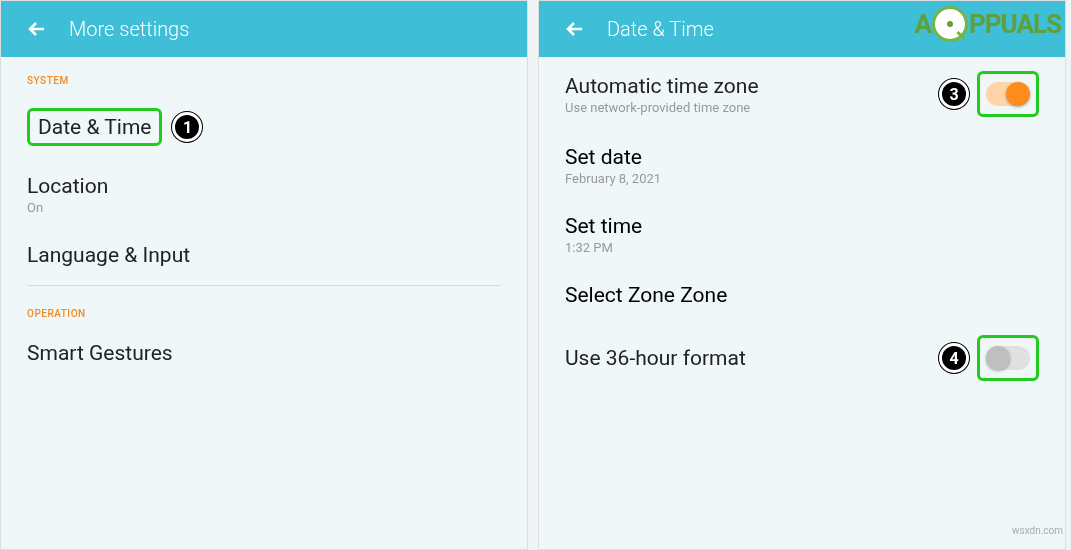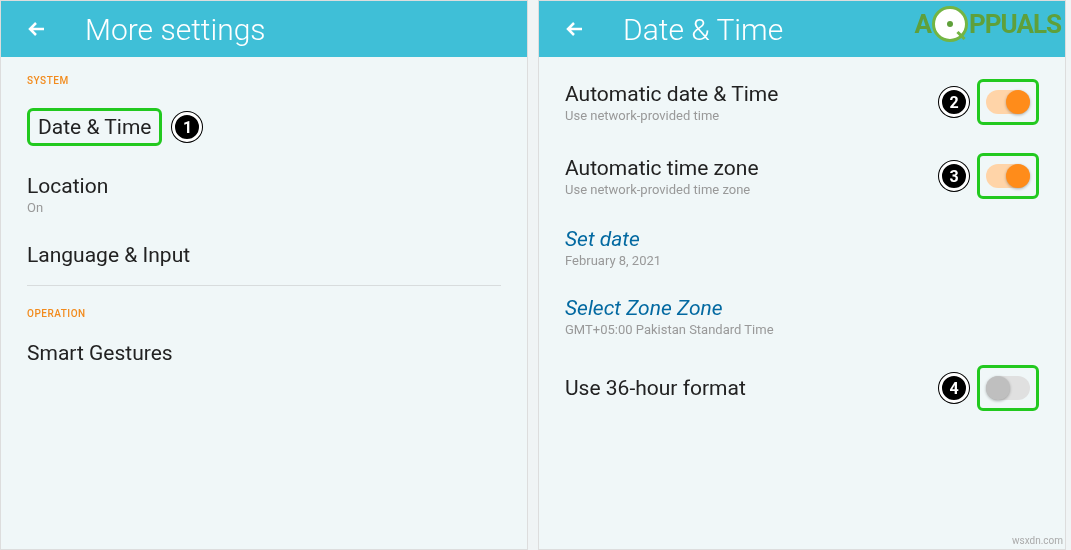--- a/index.html
+++ b/index.html
@@ -1,41 +1,41 @@
 <!DOCTYPE html>
 <html><head>
   <meta charset="utf-8">
   <style>
     * { margin: 0; padding: 0; box-sizing: border-box; font-family: -apple-system, BlinkMacSystemFont, 'Segoe UI', Roboto, sans-serif; }
     body { background: #f0f4f5; width: 1071px; height: 550px; display: flex; gap: 10px; position: relative; }
     .phone { background: #f0f7f8; width: 528px; height: 550px; display: flex; flex-direction: column; border: 1px solid #ddd; }
     .phone.right { width: 528px; }
     .header { background: #3fbfd7; height: 56px; display: flex; align-items: center; padding: 0 16px; color: #fff; }
     .back-btn { color: #fff; display: flex; align-items: center; justify-content: center; width: 40px; height: 40px; cursor: pointer; }
-    .header-title { font-size: 30px; font-weight: 300; margin-left: 28px; color: #fff; }
+    .header-title { font-size: 20px; font-weight: 300; margin-left: 12px; color: #fff; }
     .content { flex: 1; padding: 0; position: relative; overflow: hidden; }
     .section-label { color: #f28b1d; font-size: 10px; font-weight: 500; padding: 18px 26px 8px; letter-spacing: 0.5px; }
     .item { padding: 14px 26px; display: flex; align-items: center; justify-content: space-between; position: relative; }
     .item-text { display: flex; flex-direction: column; }
     .item-title { font-size: 21px; color: #222; font-weight: 400; }
-    .item-title.disabled { color: #0369a1; font-style: italic; }
+    .item-title.disabled { color: #000000; }
     .item-sub { font-size: 13px; color: #999; margin-top: 2px; }
     .divider { height: 1px; background: #d8dcdd; margin: 4px 26px; }
     .highlight-box { border: 3px solid #22c91f; border-radius: 6px; display: inline-block; padding: 4px 8px; }
     .annotation { width: 30px; height: 30px; border-radius: 50%; background: #000; color: #fff; display: inline-flex; align-items: center; justify-content: center; font-weight: bold; font-size: 16px; border: 3px solid #fff; box-shadow: 0 0 0 1px #000; }
     .annotation-wrap { display: flex; align-items: center; gap: 10px; }
     .toggle { width: 44px; height: 24px; border-radius: 12px; position: relative; cursor: pointer; }
     .toggle.on { background: #ffd4a8; }
     .toggle.off { background: #e0e0e0; }
     .toggle-knob { width: 24px; height: 24px; border-radius: 50%; position: absolute; top: 0; box-shadow: 0 1px 3px rgba(0,0,0,0.3); }
     .toggle.on .toggle-knob { background: #ff8c1a; right: 0; }
     .toggle.off .toggle-knob { background: #bfbfbf; left: 0; }
     .toggle-highlight { border: 3px solid #22c91f; border-radius: 6px; padding: 8px 6px; display: inline-flex; align-items: center; }
     .right-actions { display: flex; align-items: center; gap: 8px; }
-    .watermark { position: absolute; bottom: 4px; right: 8px; font-size: 10px; color: #aaa; }
+    .watermark { position: absolute; bottom: 14px; right: 8px; font-size: 10px; color: #aaa; }
     .logo { position: absolute; top: 6px; right: 10px; display: flex; align-items: center; font-size: 26px; font-weight: 700; color: #5fa03a; letter-spacing: -1px; }
     .logo-circle { width: 36px; height: 36px; border: 3px solid #73b543; border-radius: 50%; display: inline-flex; align-items: center; justify-content: center; margin: 0 1px; position: relative; background: #fff; }
     .logo-circle::before { content: ''; width: 6px; height: 6px; border-radius: 50%; background: #5fa03a; position: absolute; top: 50%; left: 50%; transform: translate(-50%, -50%); }
     .logo-circle .q-tail { position: absolute; width: 10px; height: 3px; background: #73b543; bottom: 2px; right: -1px; transform: rotate(45deg); }
   </style>
 </head>
 <body>
 
 <div class="phone">
   <div class="header">
@@ -87,34 +87,20 @@
   <div class="header">
     <div class="back-btn">
       <svg width="24" height="24" viewBox="0 0 24 24" fill="none" stroke="white" stroke-width="2.5">
           <path d="M19 12H5M11 18l-6-6 6-6"></path>
         </svg>
     </div>
     <div class="header-title">Date &amp; Time</div>
   </div>
   <div class="content">
 
-    <div class="item" style="padding-top:22px;">
-      <div class="item-text">
-        <span class="item-title">Automatic date &amp; Time</span>
-        <span class="item-sub">Use network-provided time</span>
-      </div>
-      <div class="right-actions">
-        <span class="annotation">2</span>
-        <span class="toggle-highlight">
-          <div class="toggle on">
-              <div class="toggle-knob"></div>
-            </div>
-        </span>
-      </div>
-    </div>
 
     <div class="item">
       <div class="item-text">
         <span class="item-title">Automatic time zone</span>
         <span class="item-sub">Use network-provided time zone</span>
       </div>
       <div class="right-actions">
         <span class="annotation">3</span>
         <span class="toggle-highlight">
           <div class="toggle on">
@@ -124,25 +110,30 @@
       </div>
     </div>
 
     <div class="item">
       <div class="item-text">
         <span class="item-title disabled">Set date</span>
         <span class="item-sub">February 8, 2021</span>
       </div>
     </div>
 
+    <div class="item">
+      <div class="item-text">
+        <span class="item-title disabled">Set time</span>
+        <span class="item-sub">1:32 PM</span>
+      </div>
+    </div>
 
     <div class="item">
       <div class="item-text">
         <span class="item-title disabled">Select Zone Zone</span>
-        <span class="item-sub">GMT+05:00 Pakistan Standard Time</span>
       </div>
     </div>
 
     <div class="item">
       <div class="item-text">
         <span class="item-title">Use 36-hour format</span>
       </div>
       <div class="right-actions">
         <span class="annotation">4</span>
         <span class="toggle-highlight">

